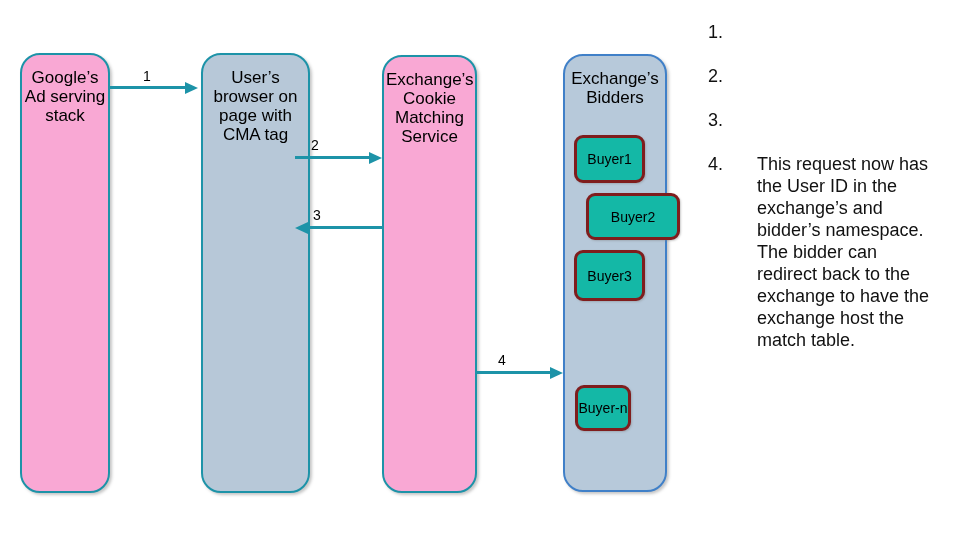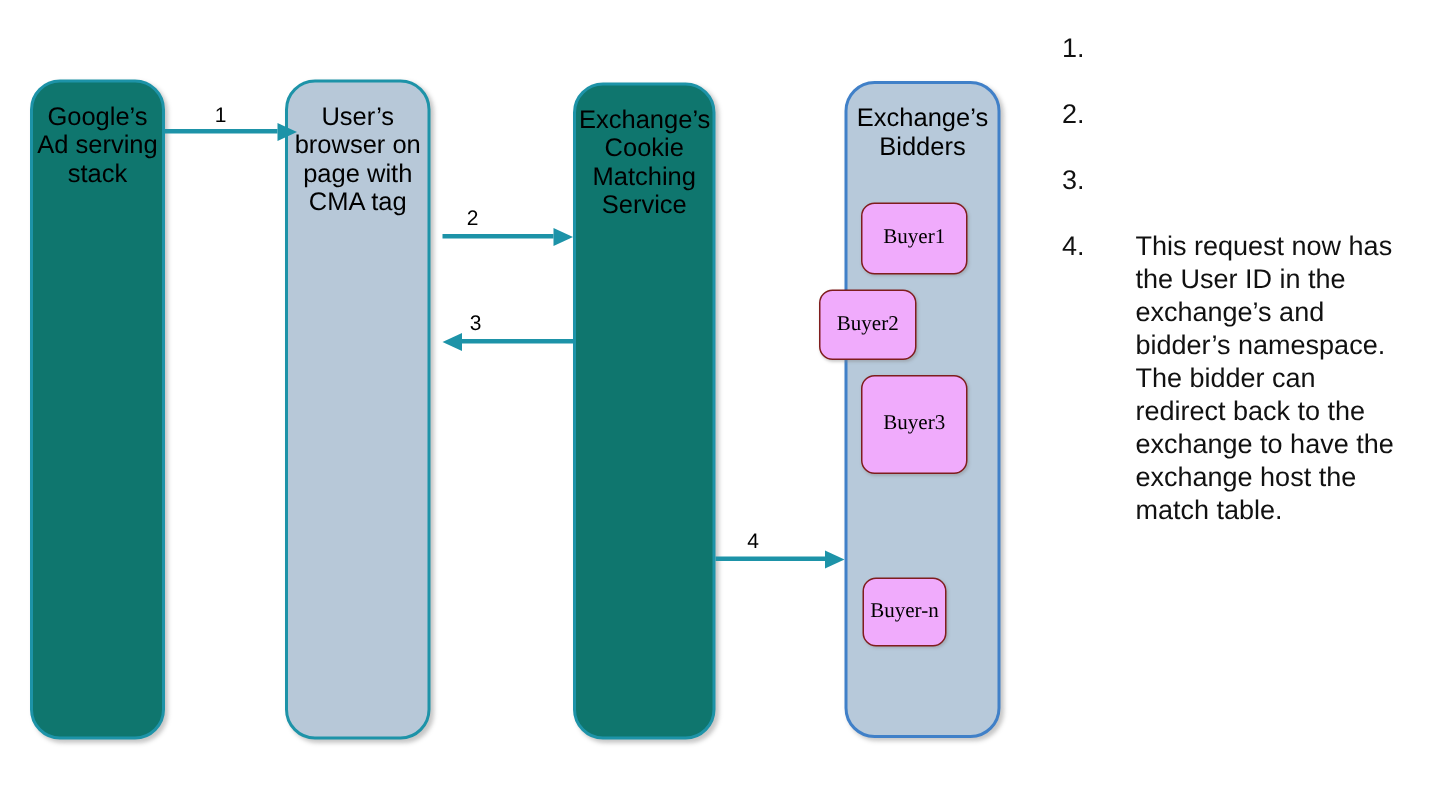--- a/index.html
+++ b/index.html
@@ -10,39 +10,38 @@
     color:#000;
   }
   
   .node {
     position:absolute; box-sizing:border-box;
     border:2px solid #1d93a8; border-radius:20px;
     box-shadow:2px 2px 3px rgba(128,128,128,.45);
     font-size:17px; line-height:19px; text-align:center;
     white-space:pre-line; padding:13px 2px 0 2px;
   }
-  .node.green   { background:#0f766e; }
+  .node.green   { background:#f9a8d4; }
   .node.blue    { background:#b7c8d8; }
   .node.bidders { background:#b7c9da; border-color:#4080c8; }
   #node-google  { left:20px;  top:53px; width:90px;  height:440px; }
-  #node-browser { left:190px; top:53px; width:97px;  height:440px; }
+  #node-browser { left:201px; top:53px; width:109px;  height:440px; }
   #node-cm      { left:382px; top:55px; width:95px;  height:438px; }
   #node-bidders { left:563px; top:54px; width:104px; height:438px; }
   
   .buyer {
     position:absolute; box-sizing:border-box;
-    background:#f0abfc; border:1px solid #7f1d1d; border-radius:9px;
+    background:#14b8a6; border:3px solid #7f1d1d; border-radius:9px;
     box-shadow:1px 1px 2px rgba(128,128,128,.4);
     display:flex; align-items:center; justify-content:center;
     font-size:14px;
-    font-family:Liberation Serif, serif;
   }
   #buyer-1 { left:574px; top:135px; width:71px; height:48px; }
-  #buyer-2 { left:546px; top:193px; width:65px; height:47px; }
-  #buyer-3 { left:574px; top:250px; width:71px; height:66px;text-align:center; }
+  #buyer-2 { left:586px; top:193px; width:94px; height:47px; }
+  #buyer-3 { left:574px; top:250px; width:71px; height:51px;text-align:center; }
   #buyer-n { left:575px; top:385px; width:56px; height:46px; }
   
   .arrow { position:absolute; height:3px; background:#1d93a8; }
   .arrow.right::after {
     content:""; position:absolute; right:-13px; top:-4.5px;
     width:0; height:0;
     border-left:13px solid #1d93a8;
     border-top:6px solid transparent; border-bottom:6px solid transparent;
   }
   .arrow.left::before {

